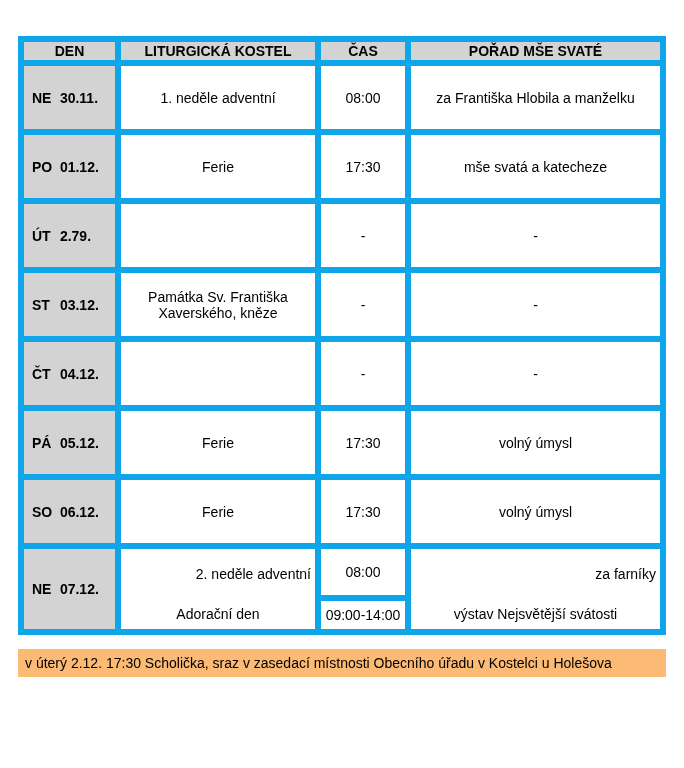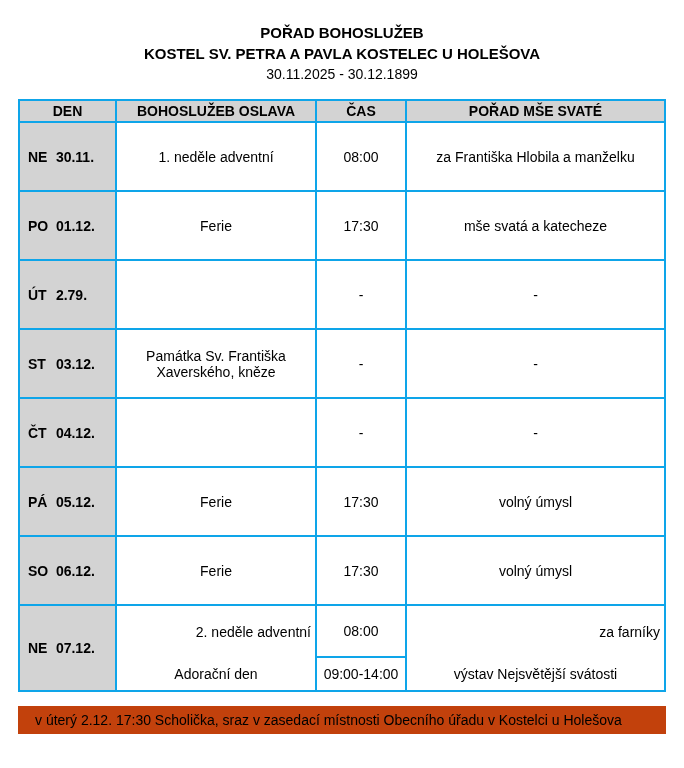--- a/index.html
+++ b/index.html
@@ -18,21 +18,21 @@
   .title-sub { font-weight: normal; font-size: 14px; line-height: 1.5; }
 
   table.schedule {
     width: 100%;
     margin-top: 14px;
     border-collapse: collapse;
     table-layout: fixed;
     border: 2px solid #000;
   }
   .schedule th, .schedule td {
-    border: 2px solid #0ea5e9;
+    border: 6px solid #0ea5e9;
     font-size: 14px;
     vertical-align: middle;
     text-align: center;
     padding: 2px 4px;
     overflow: hidden;
   }
   .schedule tr.head th {
     background: #d3d3d3;
     height: 22px;
     font-weight: bold;
@@ -48,49 +48,44 @@
   }
   .schedule td.den .abbr { display: inline-block; min-width: 24px; }
   .schedule tr.sub-top { height: 52px; }
   .schedule tr.sub-bottom { height: 34px; }
   
   .schedule td.hide-bottom { border-bottom-style: hidden; text-align: right; }
   .schedule tr.sub-top td, .schedule tr.sub-bottom td { vertical-align: middle; }
 
   .note {
     margin-top: 14px;
-    background: #c2410c;
+    background: #fdba74;
     font-size: 14px;
     line-height: 1.45;
-    padding: 4px 17px;
+    padding: 4px 7px;
     text-align: left;
   }
 </style>
 </head>
 <body>
 
 <div class="page">
 
-  <div class="title-block">
-    <div class="title-line">POŘAD BOHOSLUŽEB</div>
-    <div class="title-line">KOSTEL SV. PETRA A PAVLA KOSTELEC U HOLEŠOVA</div>
-    <div class="title-sub">30.11.2025 - 30.12.1899</div>
-  </div>
 
   <table class="schedule">
     <colgroup>
       <col style="width:97px">
       <col style="width:200px">
       <col style="width:90px">
       <col>
     </colgroup>
     <tbody>
         <tr class="head">
       <th>DEN</th>
-      <th>BOHOSLUŽEB OSLAVA</th>
+      <th>LITURGICKÁ KOSTEL</th>
       <th>ČAS</th>
       <th>POŘAD MŠE SVATÉ</th>
     </tr>
 
     <tr class="row">
       <td class="den"><span class="abbr">NE</span> <span>30.11.</span></td>
       <td>1. neděle adventní</td>
       <td>08:00</td>
       <td>za Františka Hlobila a manželku</td>
     </tr>

